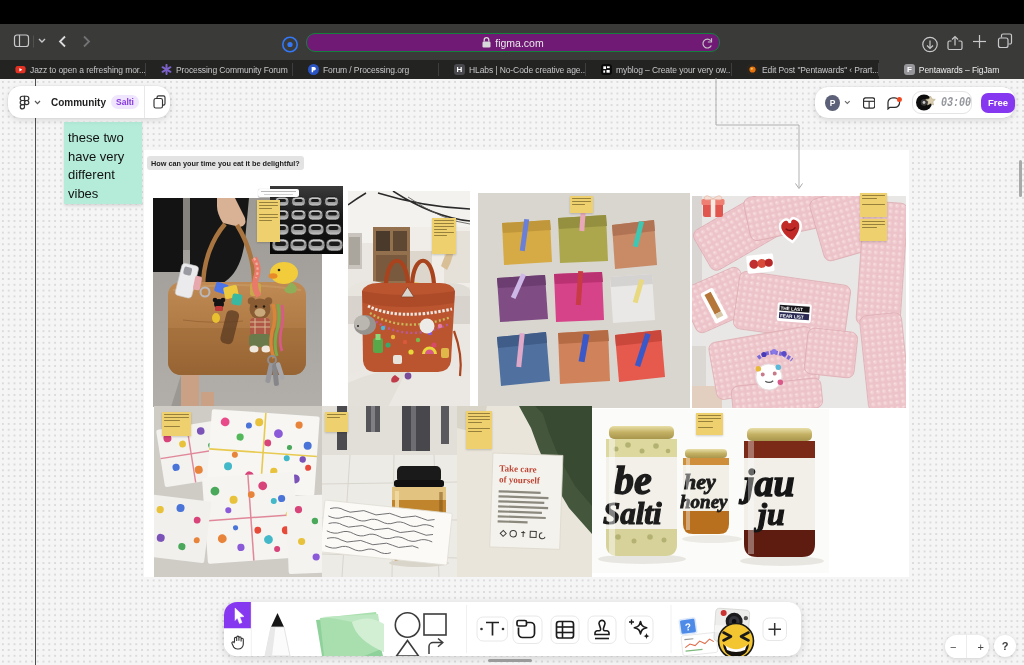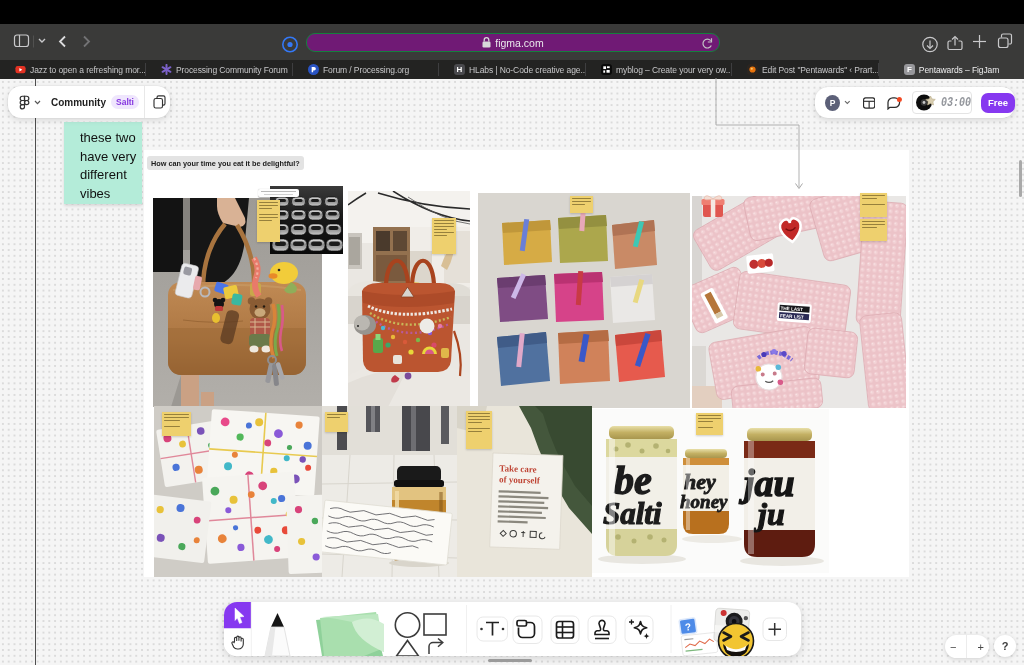--- a/index.html
+++ b/index.html
@@ -20,21 +20,21 @@
 
   #addressbar { position:absolute; left:306px; top:33px; width:414px; height:19px; background:#701a75; border:1px solid #15803d; border-radius:9px; display:flex; align-items:center; justify-content:center; color:#e9e9eb; font-size:10.5px; }
 
   
   #canvas { left:0; top:79px; width:1024px; height:586px; background:#f5f5f5;
     background-image:radial-gradient(circle, #dbdbdb 0.75px, rgba(0,0,0,0) 0.95px);
     background-size:5.8px 5.8px; }
   #frame { left:144px; top:150px; width:765px; height:427px; background:#fff; }
   #vline { left:35px; top:79px; width:1.3px; height:586px; background:#4e4e4e; }
   #framelabel { left:147px; top:156px; height:14px; background:#e3e3e3; border-radius:3px; padding:0 4px; display:flex; align-items:center; font-size:7.3px; font-weight:bold; color:#1c1c1c; }
-  #mintsticky { left:64px; top:122px; width:78px; height:82px; background:#b4ecd9; box-shadow:0 2px 3px rgba(0,0,0,.12); padding:7px 0 0 16px; font-size:13px; line-height:18.7px; color:#111; }
+  #mintsticky { left:64px; top:122px; width:78px; height:82px; background:#b4ecd9; box-shadow:0 2px 3px rgba(0,0,0,.12); padding:7px 0 0 4px; font-size:13px; line-height:18.7px; color:#111; }
 
   .ysticky { position:absolute; background:#eed06e; box-shadow:0 1px 2px rgba(0,0,0,.18); overflow:hidden; }
   .ysticky i { display:block; height:1.4px; background:#96803c; margin:1.6px 2px 0 2px; border-radius:1px; }
   .ysticky i.half { width:55%; }
   .ysticky i.gap { background:transparent; }
 
   
   .pill { background:#fff; border-radius:13px; box-shadow:0 2px 6px rgba(0,0,0,.12), 0 0 0 0.5px rgba(0,0,0,.05); }
   #lpill { left:8px; top:86px; width:162px; height:32px; display:flex; align-items:center; }
   #rpill { left:815px; top:87px; width:200px; height:31px; display:flex; align-items:center; }
@@ -776,21 +776,21 @@
       <rect x="0.6" y="0.6" width="11.8" height="10.8" rx="2.2" fill="none" stroke="#2c2c2c" stroke-width="1.2"></rect>
       <line x1="0.6" y1="4.2" x2="12.4" y2="4.2" stroke="#2c2c2c" stroke-width="1.2"></line>
       <line x1="6.5" y1="4.2" x2="6.5" y2="11.4" stroke="#2c2c2c" stroke-width="1.2"></line>
     </svg>
     <div style="position:relative;margin-left:12px;width:15px;height:13px">
       <svg width="15" height="13" viewBox="0 0 15 13">
         <path d="M1 5.6 a4.8 4.8 0 0 1 4.8 -4.8 h2 a4.8 4.8 0 0 1 4.8 4.8 a4.8 4.8 0 0 1 -4.8 4.8 h-5 l-1.8 1.6 z" fill="none" stroke="#2c2c2c" stroke-width="1.25"></path>
         <circle cx="12.4" cy="2.6" r="2.5" fill="#f24822"></circle>
       </svg>
     </div>
-    <div style="margin-left:10px;width:63px;height:23px;border:1px solid #e4e4e4;border-radius:4px;display:flex;align-items:center">
+    <div style="margin-left:10px;width:63px;height:23px;border:1px solid #e4e4e4;border-radius:9px;display:flex;align-items:center">
       <svg width="22" height="17" viewBox="0 0 22 17" style="margin-left:3px">
         <circle cx="8" cy="8.5" r="8" fill="#0d0d0d"></circle>
         <circle cx="8" cy="8.5" r="3.2" fill="#3a3a3a"></circle>
         <circle cx="8" cy="8.5" r="1.4" fill="#c9c9c9"></circle>
         <path d="M14.5 2 l1.5 3 3.3 0.4 -2.4 2.3 0.6 3.3 -3 -1.6 -2.9 1.6 0.5 -3.3 -2.3 -2.3 3.2 -0.4 z" fill="#d8cdb0" stroke="#b8ab88" stroke-width="0.6"></path>
       </svg>
       <span style="margin-left:3px;font-size:10px;font-style:italic;color:#92959b;font-family:'Liberation Mono',monospace;font-weight:bold;transform:scaleY(1.25);display:inline-block">03:00</span>
     </div>
     <div id="share" style="margin-left:9px">Free</div>
   </div>

